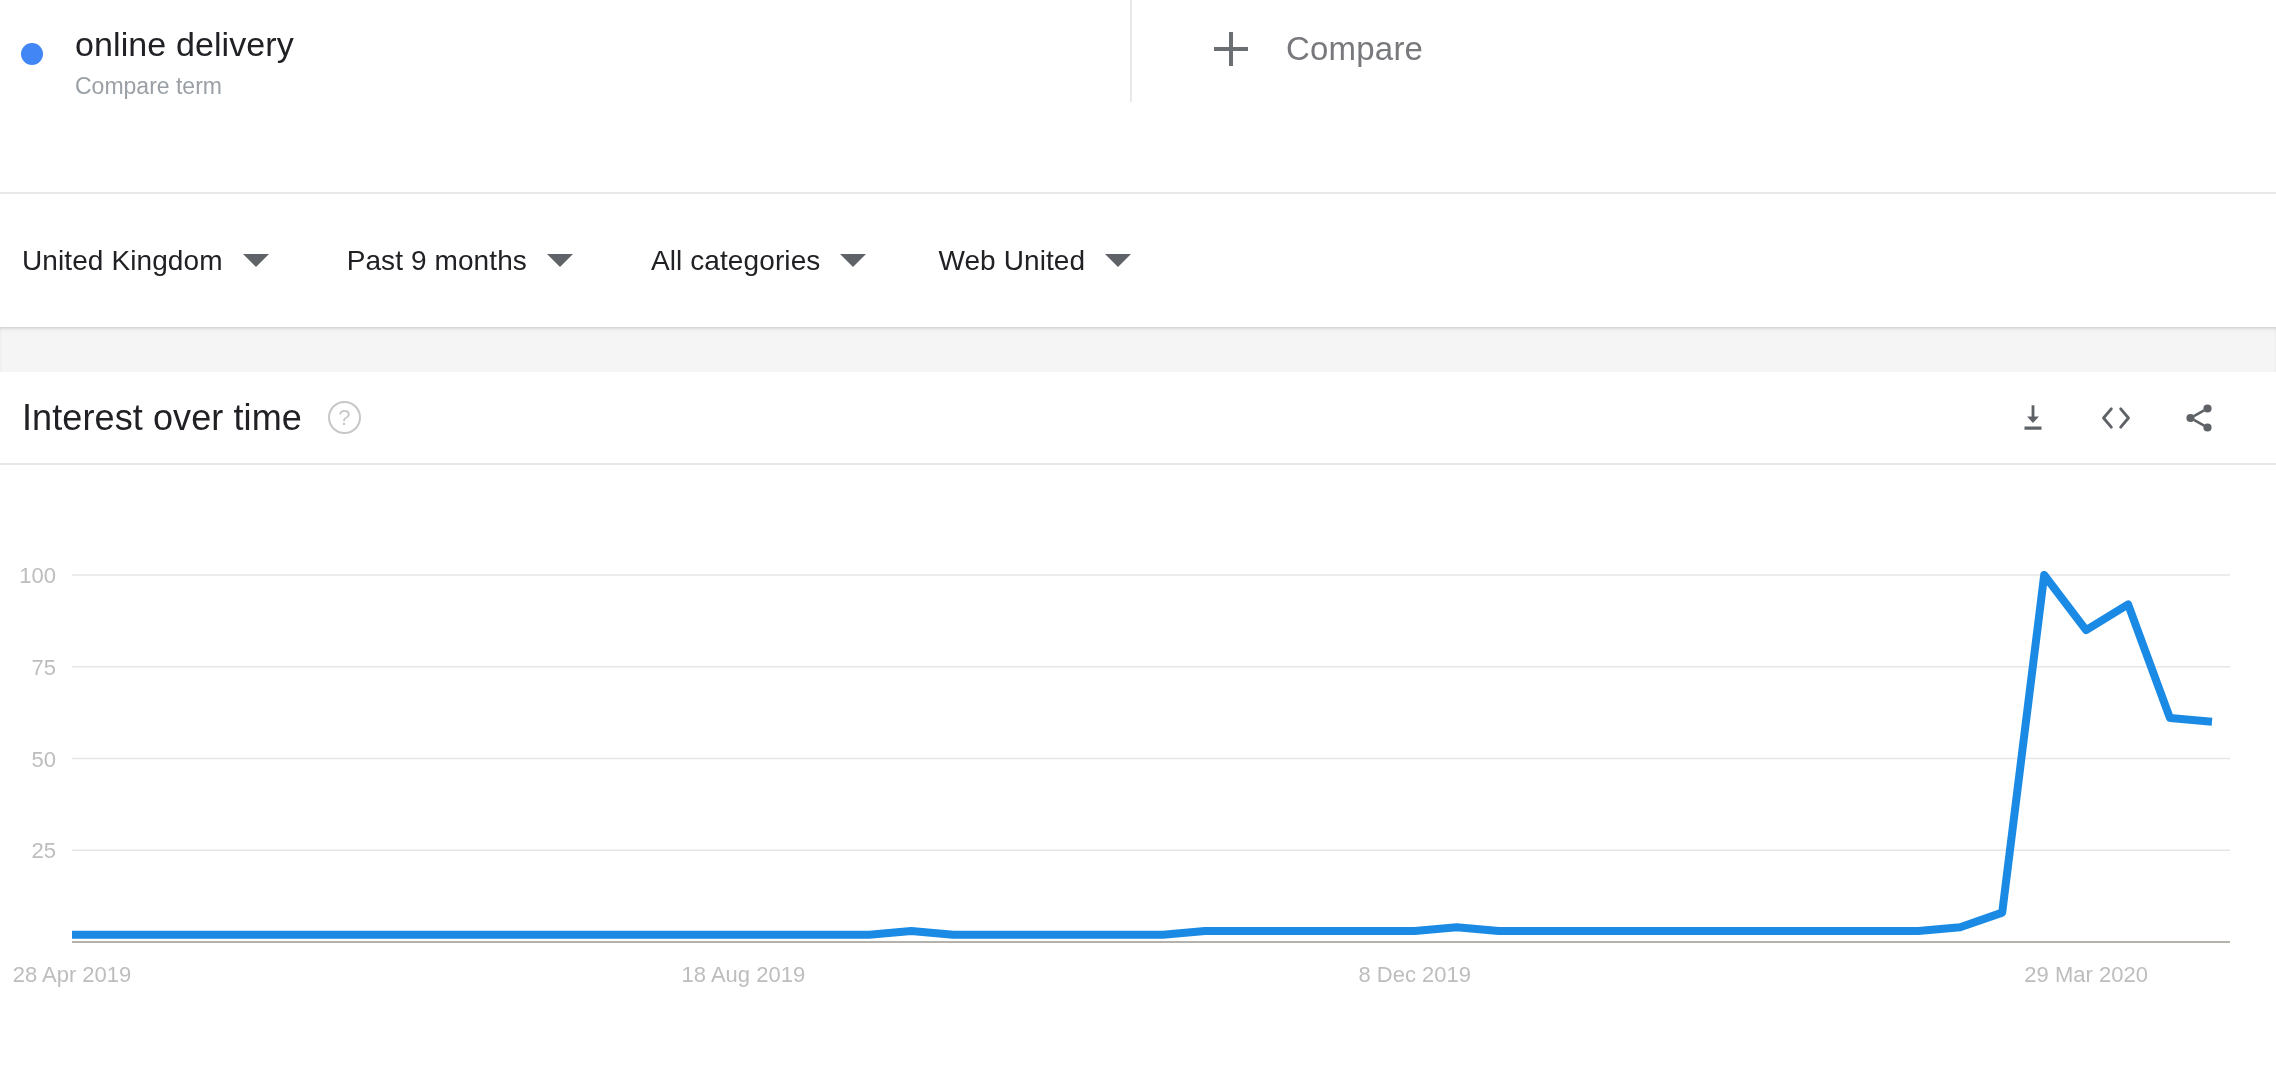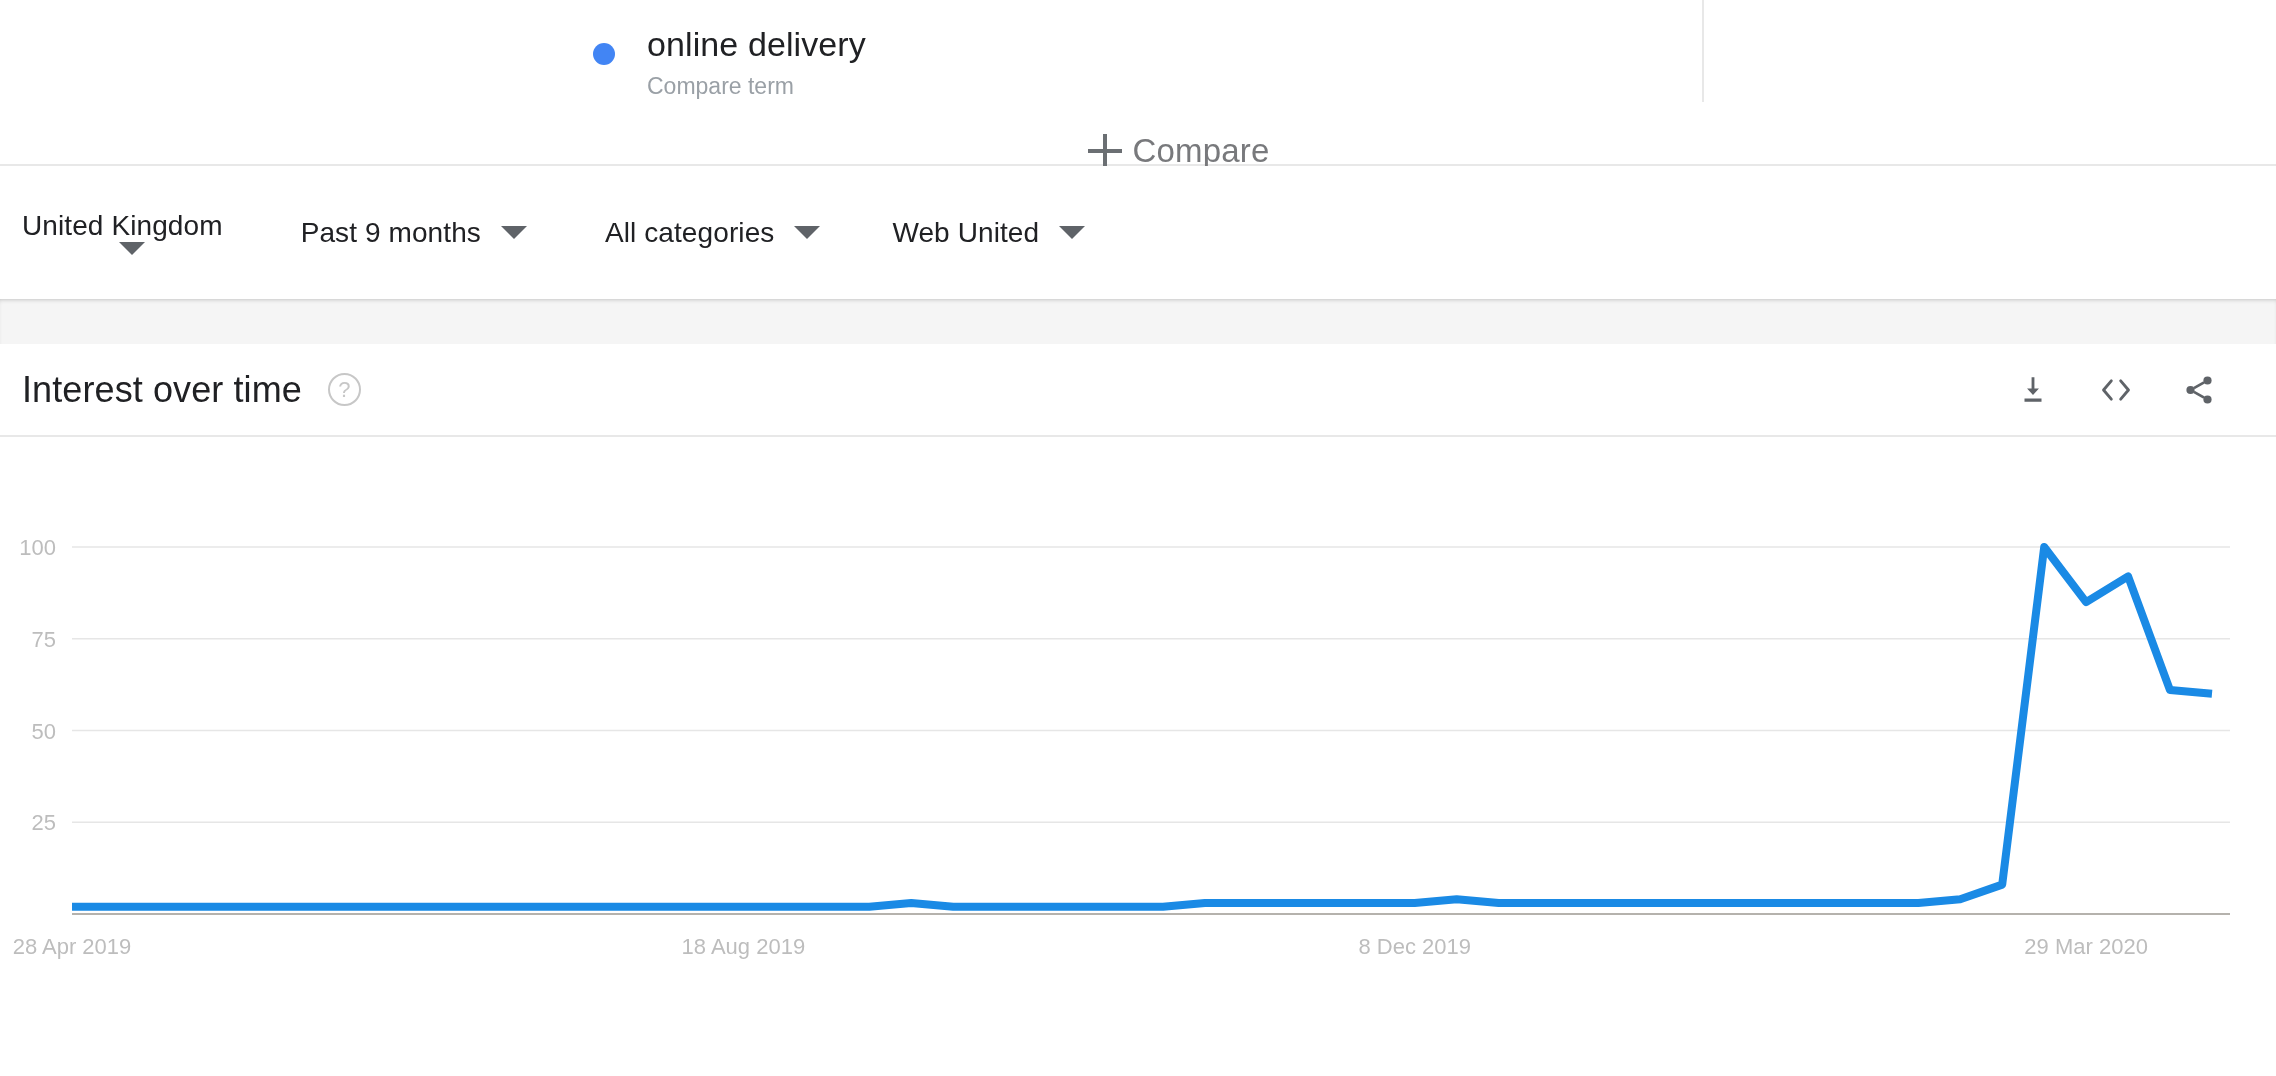--- a/index.html
+++ b/index.html
@@ -7,26 +7,25 @@
     width: 2276px;
     height: 1076px;
     background: #ffffff;
     font-family: "Liberation Sans", sans-serif;
     overflow: hidden;
   }
 
   
   .term-bar {
     position: relative;
-    height: 164px;
-    width: 2276px;
-    background: #ffffff;
-    display: flex;
-    align-items: center;
-    flex-direction: column;
+    height: 192px;
+    width: 2276px;
+    background: #ffffff;
+    display: flex;
+    align-items: flex-start;
   }
   .term-cell {
     width: 1132px;
     position: relative;
     display: flex;
     align-items: flex-start;
     padding: 22px 0 0 0;
     border-right: 2px solid #e8e8e8;
   }
   .term-dot {
@@ -54,21 +53,21 @@
   .compare-cell {
     flex: 1;
     display: flex;
     align-items: flex-start;
     padding-top: 30px;
     padding-left: 82px;
   }
   .compare-btn {
     display: flex;
     align-items: center;
-    gap: 10px;
+    gap: 38px;
     cursor: pointer;
     background: none;
     border: none;
     padding: 0;
   }
   .plus-icon {
     position: relative;
     width: 34px; height: 34px;
     flex: 0 0 auto;
   }
@@ -112,21 +111,21 @@
     letter-spacing: 0.1px;
   }
   .caret {
     width: 0; height: 0;
     border-left: 13px solid transparent;
     border-right: 13px solid transparent;
     border-top: 13px solid #5f6368;
     margin-left: 20px;
     flex: 0 0 auto;
   }
-  .f0 { margin-right: 78px; flex-direction: column; }
+  .f0 { margin-right: 78px; }
   .f1 { margin-right: 78px; }
   .f2 { margin-right: 72px; align-items: center; }
 
   .gray-band {
     width: 2276px;
     height: 45px;
     background: #f5f5f5;
     box-shadow: inset 0 3px 5px -3px rgba(0,0,0,0.28);
   }
 

